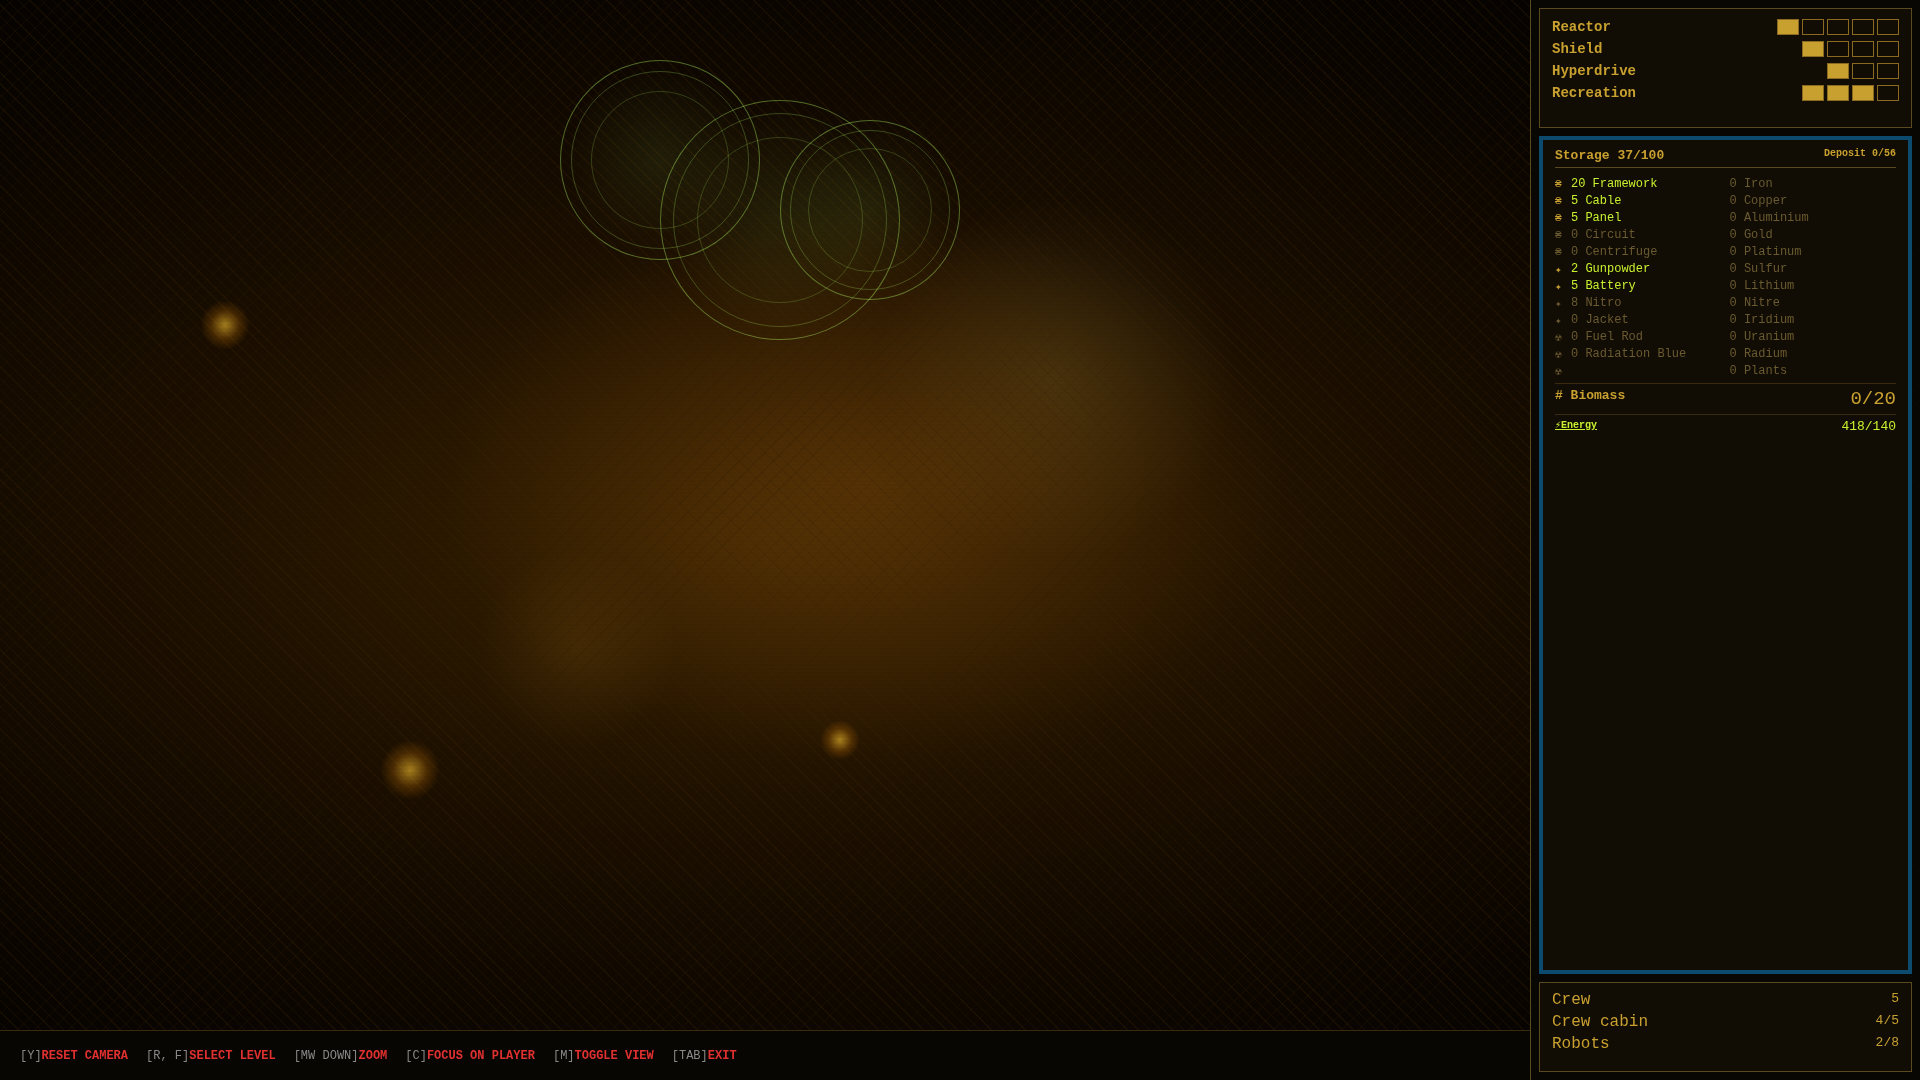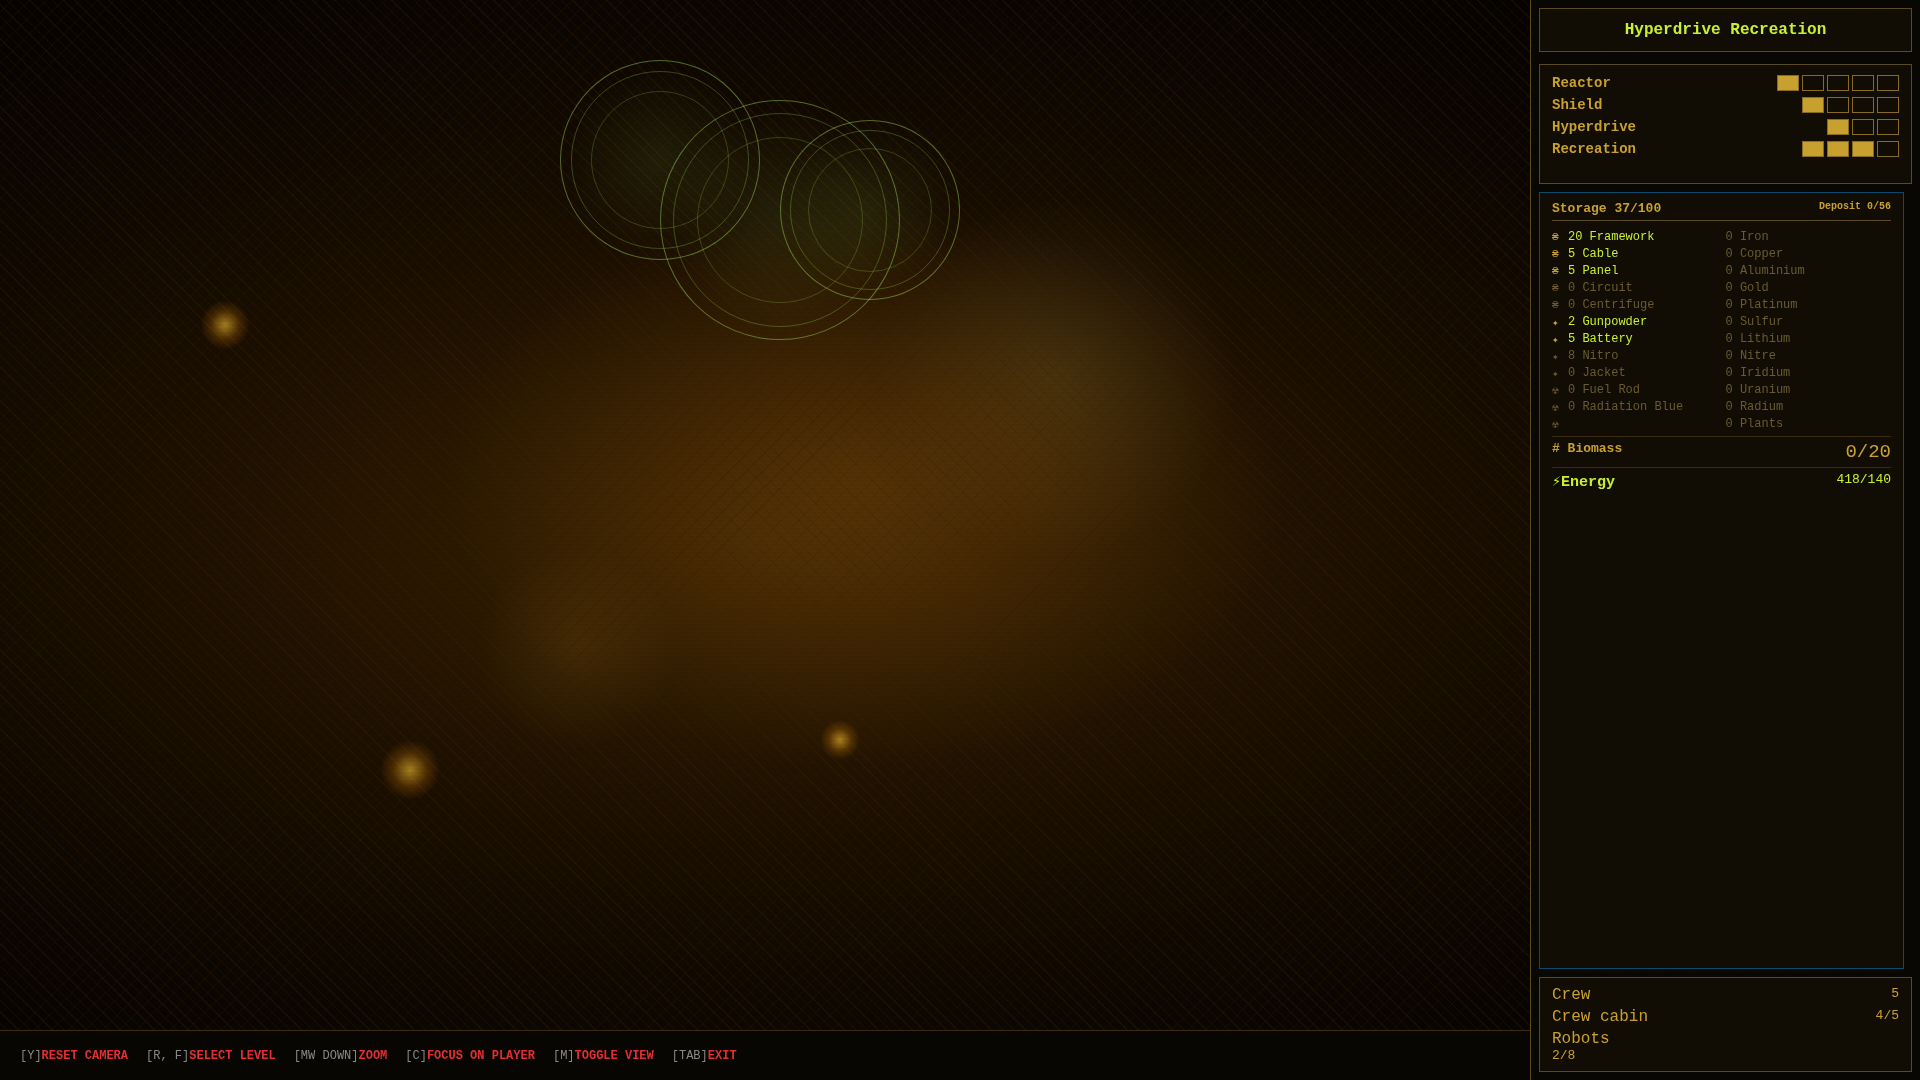--- a/index.html
+++ b/index.html
@@ -125,22 +125,22 @@
     .bar-cell {
       width: 22px;
       height: 16px;
       border: 1px solid #8a6a20;
     }
     .bar-cell.filled { background: #c8a030; }
     .bar-cell.empty { background: transparent; }
 
     
     .storage-block {
-      border: 1px solid #0c4a6e;
-      margin: 0 16px 8px 8px;
+      border: 4px solid #0c4a6e;
+      margin: 0 8px 8px 8px;
       padding: 8px 12px;
       background: rgba(20,15,5,0.8);
       flex: 1;
     }
 
     .storage-header {
       display: flex;
       justify-content: space-between;
       margin-bottom: 8px;
       padding-bottom: 4px;
@@ -187,37 +187,37 @@
     .biomass-row, .energy-row {
       display: flex;
       justify-content: space-between;
       margin-top: 4px;
       padding-top: 4px;
       border-top: 1px solid #3a2a10;
     }
 
     .biomass-label { color: #c8a030; font-size: 13px; font-weight: bold; }
     .biomass-value { color: #c8a030; font-size: 19px; }
-    .energy-label { color: #c8f030; font-size: 15px; font-weight: bold; }
+    .energy-label { color: #c8f030; font-size: 10px; font-weight: bold; text-decoration: underline; }
     .energy-value { color: #c8f030; font-size: 13px; }
 
     
     .crew-block {
       border: 1px solid #5a4a20;
       margin: 0 8px 8px 8px;
       padding: 8px 12px;
       background: rgba(20,15,5,0.8);
     }
 
     .crew-row {
       display: flex;
       justify-content: space-between;
       margin-bottom: 4px;
     }
-    .crew-row:last-child { margin-bottom: 0; flex-direction: column; }
+    .crew-row:last-child { margin-bottom: 10px; }
     .crew-label { color: #c8a030; font-size: 16px; }
     .crew-value { color: #c8a030; font-size: 13px; }
 
     
     .module-info {
       border: 1px solid #5a4a20;
       margin: 8px 8px 4px 8px;
       padding: 10px 12px;
       background: rgba(20,15,5,0.8);
       text-align: center;
@@ -288,23 +288,20 @@
 
   <div class="glow-spot" style="width:60px;height:60px;bottom:280px;left:380px;"></div>
   <div class="glow-spot" style="width:40px;height:40px;bottom:320px;left:820px;"></div>
   <div class="glow-spot" style="width:50px;height:50px;top:300px;left:200px;"></div>
 
   <div class="scanlines"></div>
 </div>
 
 <div id="right-panel">
 
-  <div class="module-info">
-    <div class="module-title">Hyperdrive Recreation</div>
-  </div>
 
   <div class="stats-block">
     <div class="stat-row">
       <span class="stat-label">Reactor</span>
       <div class="stat-bars">
         <div class="bar-cell filled"></div>
         <div class="bar-cell empty"></div>
         <div class="bar-cell empty"></div>
         <div class="bar-cell empty"></div>
         <div class="bar-cell empty"></div>

